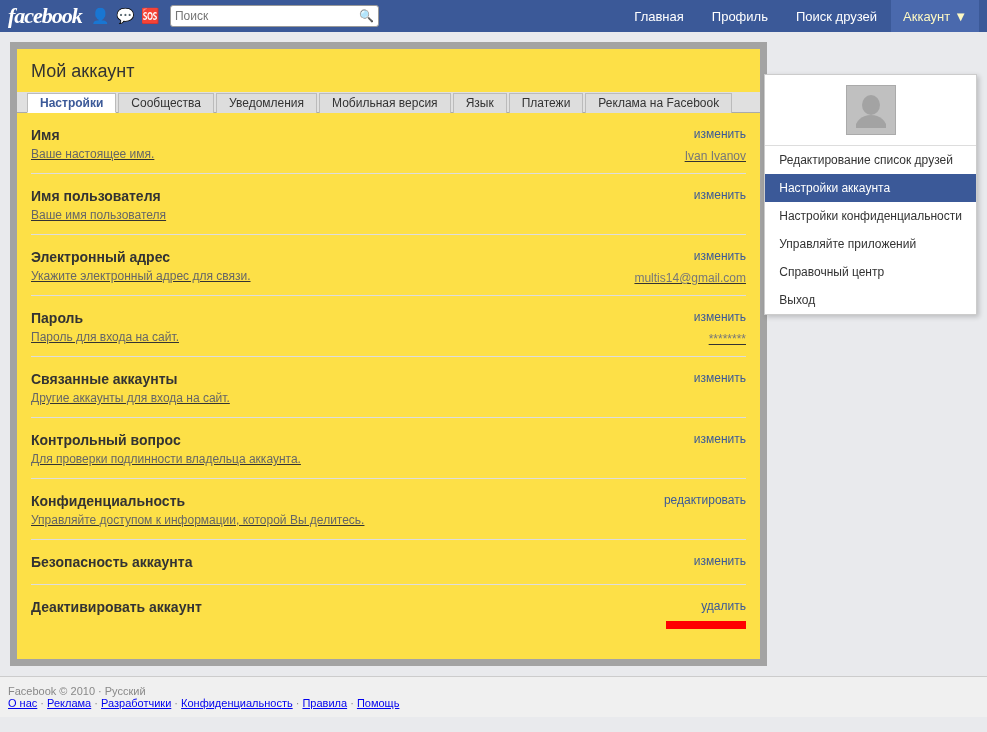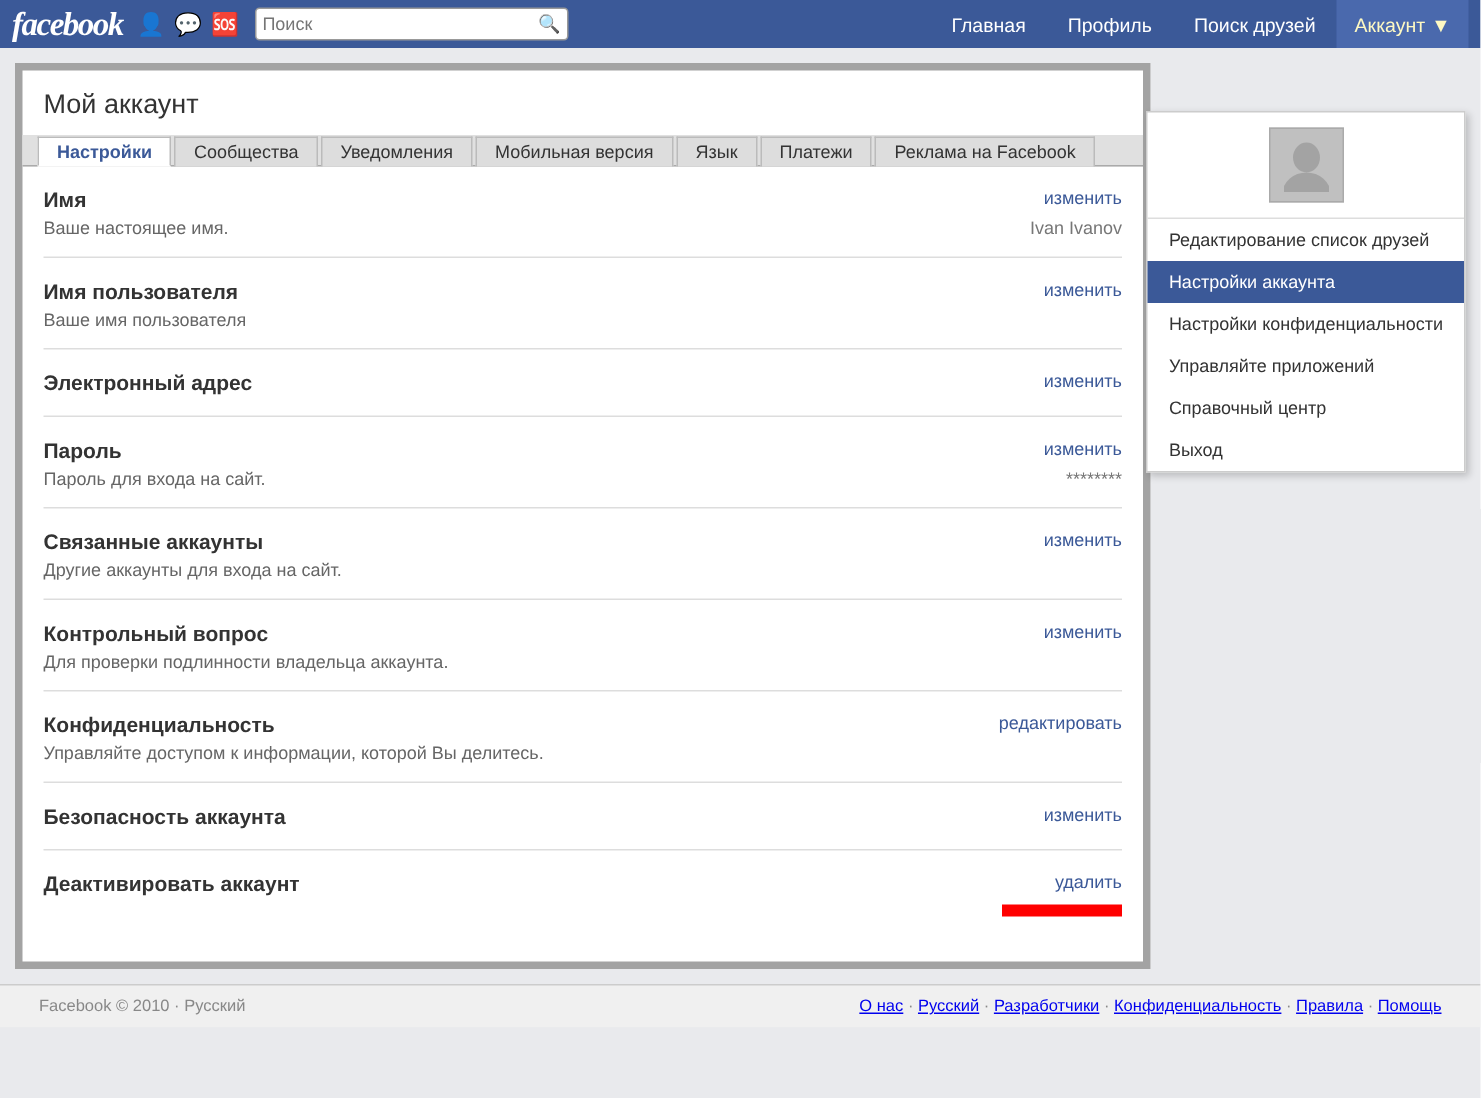--- a/index.html
+++ b/index.html
@@ -123,22 +123,22 @@
     #page-wrapper {
       display: flex;
       padding: 10px 10px 0 10px;
       gap: 10px;
       align-items: flex-start;
     }
 
     
     #main-content {
       flex: 1;
-      background: #ffffff;
-      border: 5px solid #a3a3a3;
+      background: #fde047;
+      border: 7px solid #a3a3a3;
       margin-bottom: 10px;
     }
 
     
     .page-title {
       font-size: 18px;
       color: #333;
       padding: 12px 14px 10px 14px;
       font-weight: normal;
     }
@@ -203,46 +203,48 @@
       margin-bottom: 2px;
     }
     .settings-row-value {
       font-size: 12px;
       color: #777;
       text-align: right;
     }
     .settings-row-bottom {
       display: flex;
       justify-content: space-between;
-      align-items: flex-start;
+      align-items: flex-end;
+      text-decoration: underline;
     }
     .deactivate-bar {
       height: 8px;
       background: red;
       width: 80px;
       margin-top: 6px;
       margin-left: auto;
     }
 
     
     #right-panel {
       position: relative;
       width: 200px;
     }
 
     
     #page-footer {
       background: #f0f0f0;
       border-top: 1px solid #ccc;
-      padding: 8px 26px;
+      padding: 8px 8px;
       font-size: 11px;
       color: #888;
       display: flex;
       justify-content: space-between;
       position: relative;
+      flex-direction: column;
     }
   </style>
 </head>
 <body>
 
 <div id="top-nav">
   <span class="logo">facebook</span>
   <div class="nav-icons">
     <span class="nav-icon">👤</span>
     <span class="nav-icon">💬</span>
@@ -296,20 +298,24 @@
           </div>
           <div class="settings-row-bottom">
             <span class="settings-row-desc">Ваше имя пользователя</span>
           </div>
         </div>
         <div class="settings-row">
           <div class="settings-row-header">
             <span class="settings-row-title">Электронный адрес</span>
             <span class="settings-row-action">изменить</span>
           </div>
+          <div class="settings-row-bottom">
+            <span class="settings-row-desc">Укажите электронный адрес для связи.</span>
+            <span class="settings-row-value">multis14@gmail.com</span>
+          </div>
         </div>
         <div class="settings-row">
           <div class="settings-row-header">
             <span class="settings-row-title">Пароль</span>
             <span class="settings-row-action">изменить</span>
           </div>
           <div class="settings-row-bottom">
             <span class="settings-row-desc">Пароль для входа на сайт.</span>
             <span class="settings-row-value">********</span>
           </div>
@@ -374,14 +380,14 @@
           <div class="menu-item">Управляйте приложений</div>
           <div class="menu-item">Справочный центр</div>
           <div class="menu-item">Выход</div>
         </div>
     </div>
   </div>
 </div>
 
 <div id="page-footer">
   <span>Facebook © 2010 · Русский</span>
-  <div class="footer-right" id="footer-links"><a href="#">О нас</a><span> · </span><a href="#">Русский</a><span> · </span><a href="#">Разработчики</a><span> · </span><a href="#">Конфиденциальность</a><span> · </span><a href="#">Правила</a><span> · </span><a href="#">Помощь</a></div>
+  <div class="footer-right" id="footer-links"><a href="#">О нас</a><span> · </span><a href="#">Реклама</a><span> · </span><a href="#">Разработчики</a><span> · </span><a href="#">Конфиденциальность</a><span> · </span><a href="#">Правила</a><span> · </span><a href="#">Помощь</a></div>
 </div>
 
 </body></html>

